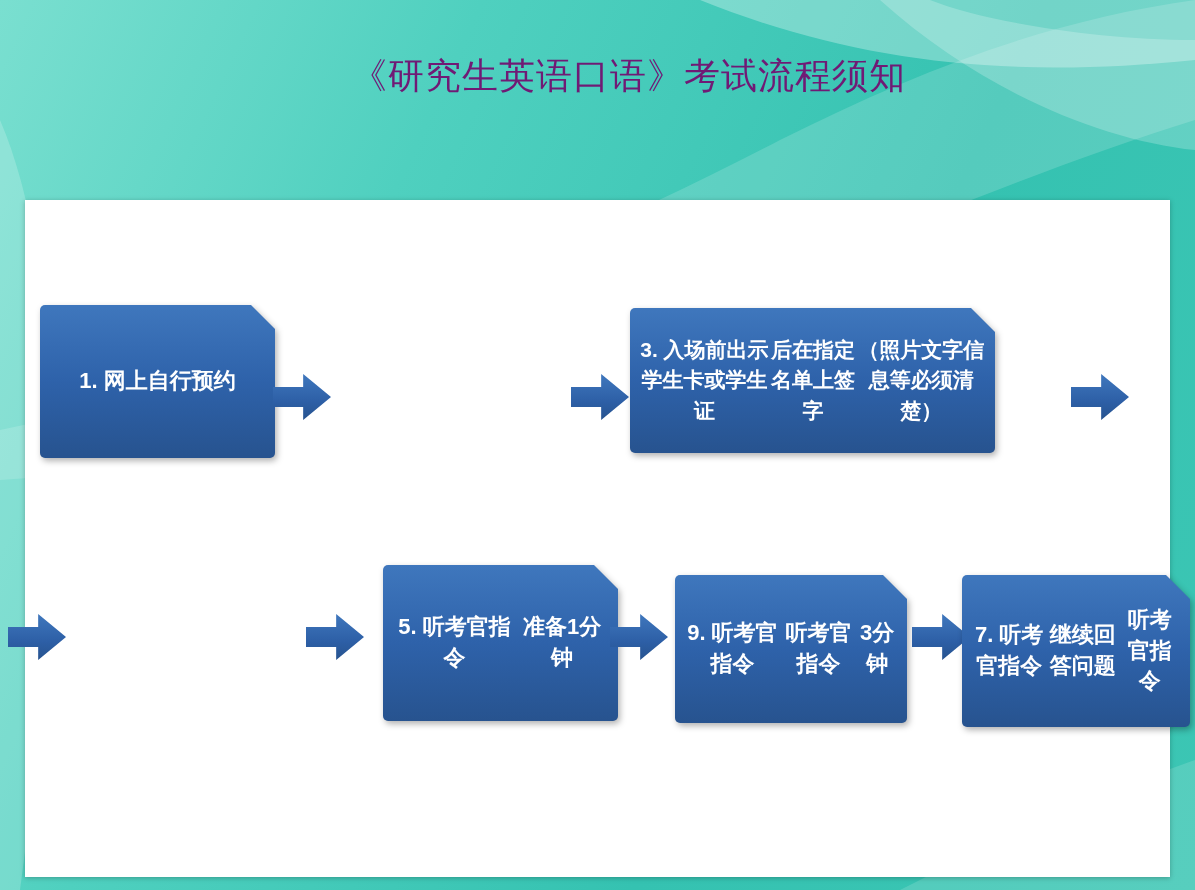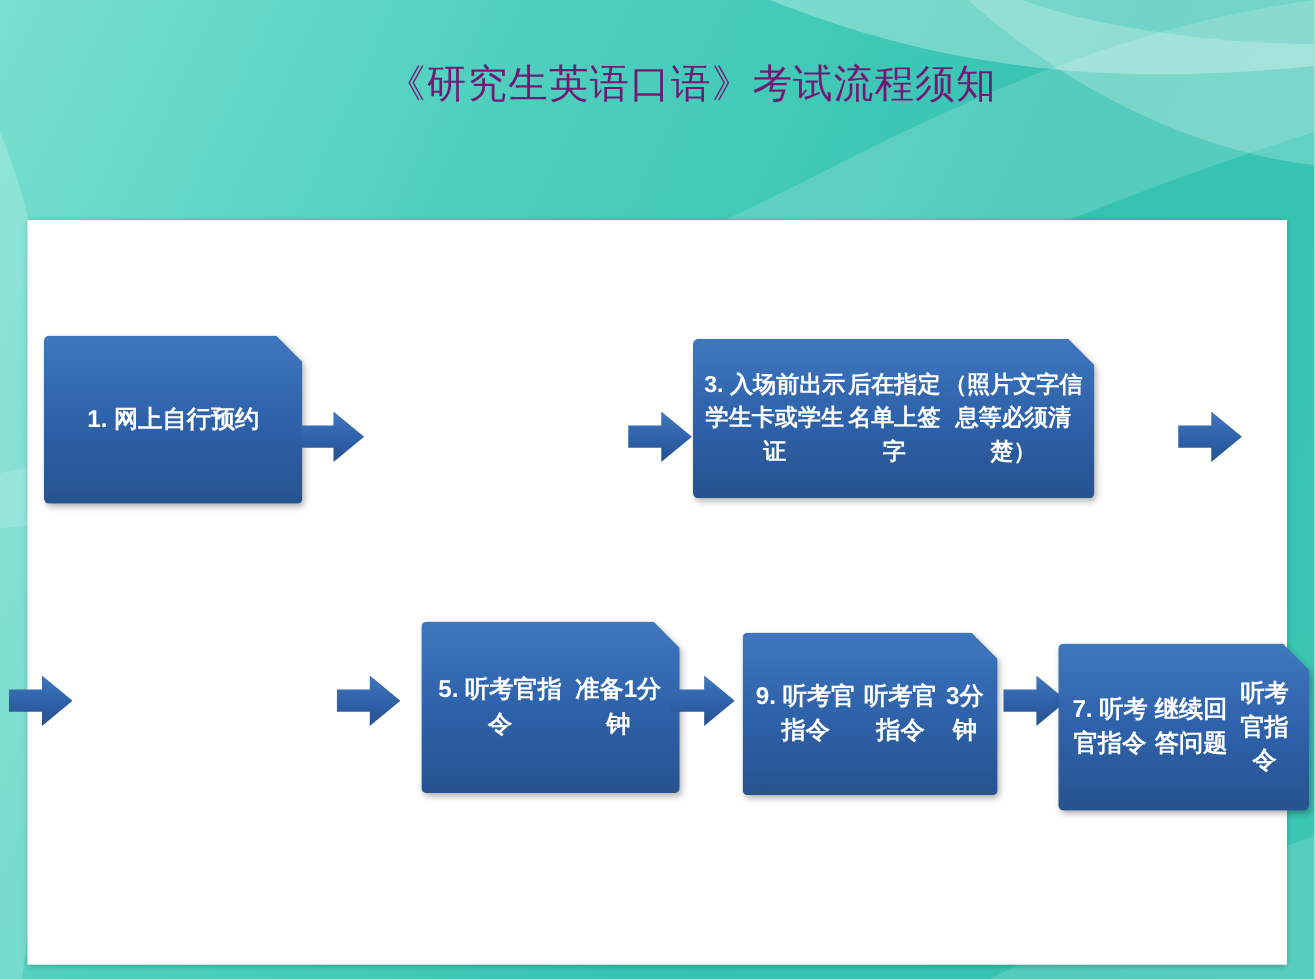--- a/index.html
+++ b/index.html
@@ -116,21 +116,21 @@
   <div class="box" style="left:650px; top:375px; width:232px; height:148px;">
     <div class="box-inner">
       <div>9. 听考官指令</div>
       <div>听考官指令</div>
       <div>3分钟</div>
     </div>
   </div>
 
   <div class="arrow" style="left:887px; top:414px;"></div>
 
-  <div class="box" style="left:937px; top:385px; width:228px; height:152px;">
+  <div class="box" style="left:937px; top:375px; width:228px; height:152px;">
     <div class="box-inner">
       <div>7. 听考官指令</div>
       <div>继续回答问题</div>
       <div>听考官指令</div>
     </div>
   </div>
 
 </div>
 
 </body></html>

